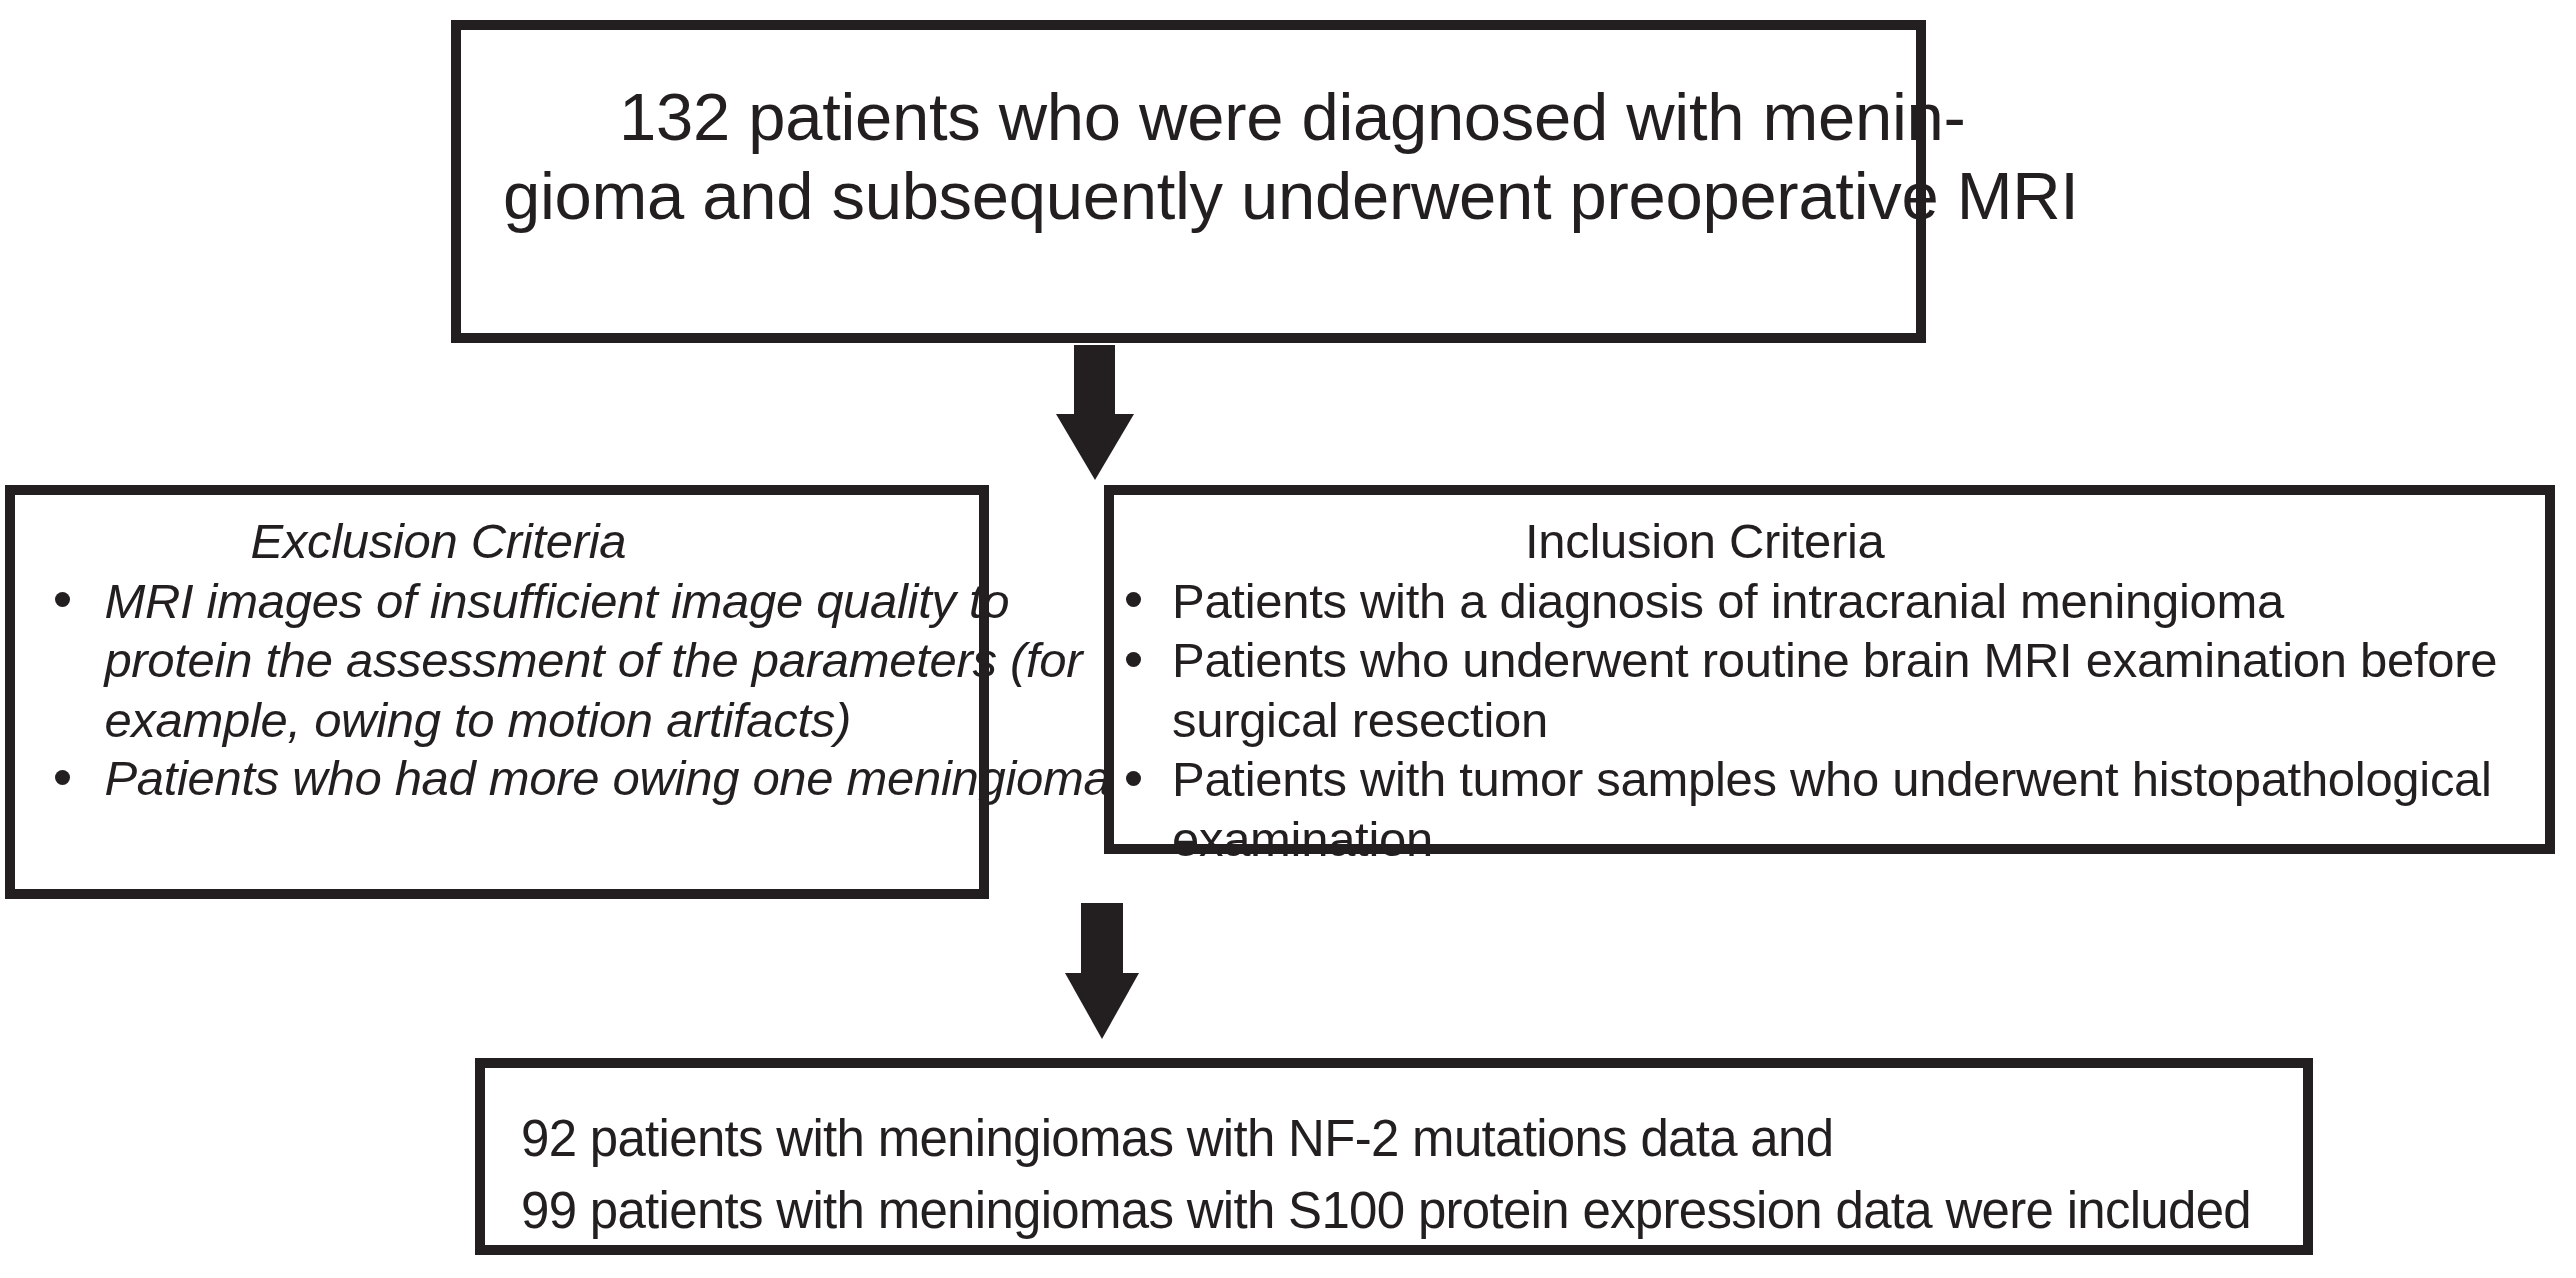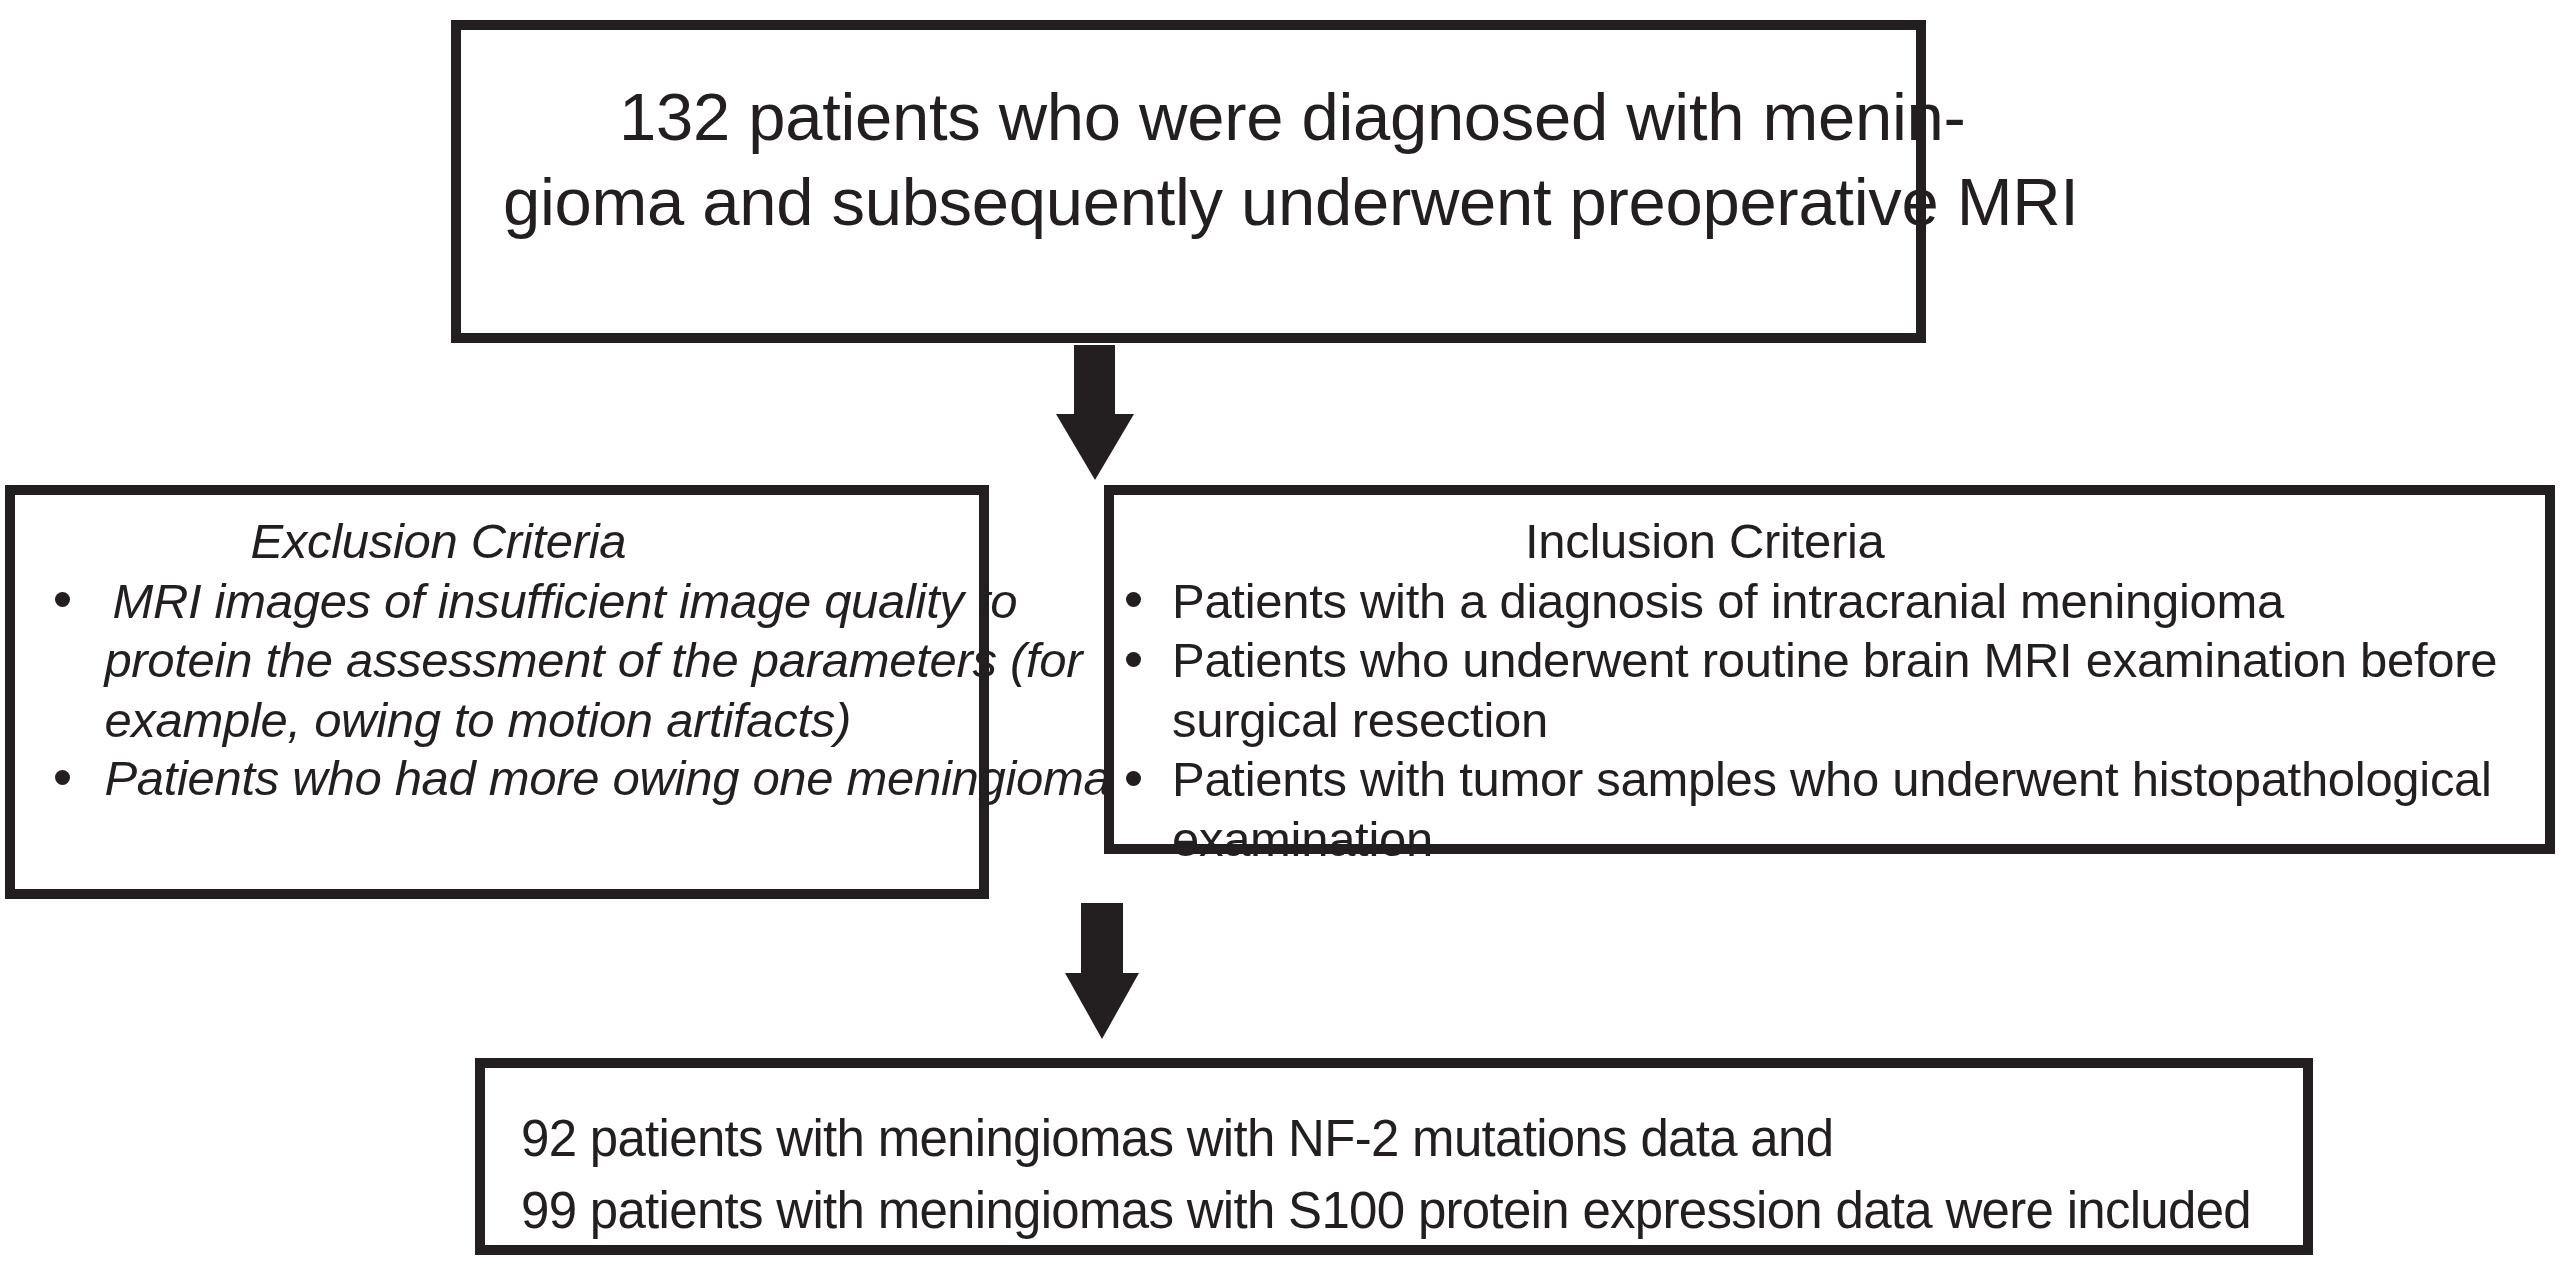--- a/index.html
+++ b/index.html
@@ -60,32 +60,32 @@
     border-top: 66px solid #231f20;
   }
 </style>
 </head>
 <body>
 
 <div id="stage">
 
   <div class="fbox" id="top-box" style="left:451px; top:20px; width:1475px; height:323px;">
     <div class="line t-line" style="left:158px; top:55px;">132 patients who were diagnosed with menin-</div>
-    <div class="line t-line" style="left:42px; top:140px;">gioma and subsequently underwent preoperative MRI</div>
+    <div class="line t-line" style="left:42px; top:134px;">gioma and subsequently underwent preoperative MRI</div>
   </div>
 
   <div>
     <div class="arrow-stem" style="left:1074px; top:345px; width:41px; height:70px;"></div>
     <div class="arrow-head" id="arrow1-head" style="left:1056px; top:414px;"></div>
   </div>
 
   <div class="fbox" id="exclusion-box" style="left:5.4px; top:485px; width:984px; height:414px;font-style:italic;">
     <div class="line c-line" style="left:235px; top:18px;">Exclusion Criteria</div>
     <div class="dot" style="left:40px; top:97px;"></div>
-    <div class="line c-line" style="left:97px; top:78px;">MRI images of insufficient image quality to</div>
+    <div class="line c-line" style="left:89px; top:78px;">MRI images of insufficient image quality to</div>
     <div class="line c-line" style="left:89px; top:137px;">protein the assessment of the parameters (for</div>
     <div class="line c-line" style="left:89px; top:197px;">example, owing to motion artifacts)</div>
     <div class="dot" style="left:40px; top:275px;"></div>
     <div class="line c-line" style="left:89px; top:255px;">Patients who had more owing one meningioma</div>
   </div>
 
   <div class="fbox" id="inclusion-box" style="left:1104px; top:485px; width:1451px; height:369px;">
     <div class="line c-line" style="left:411px; top:18px;">Inclusion Criteria</div>
     <div class="dot" style="left:12px; top:97px;"></div>
     <div class="line c-line" style="left:58px; top:78px;">Patients with a diagnosis of intracranial meningioma</div>

